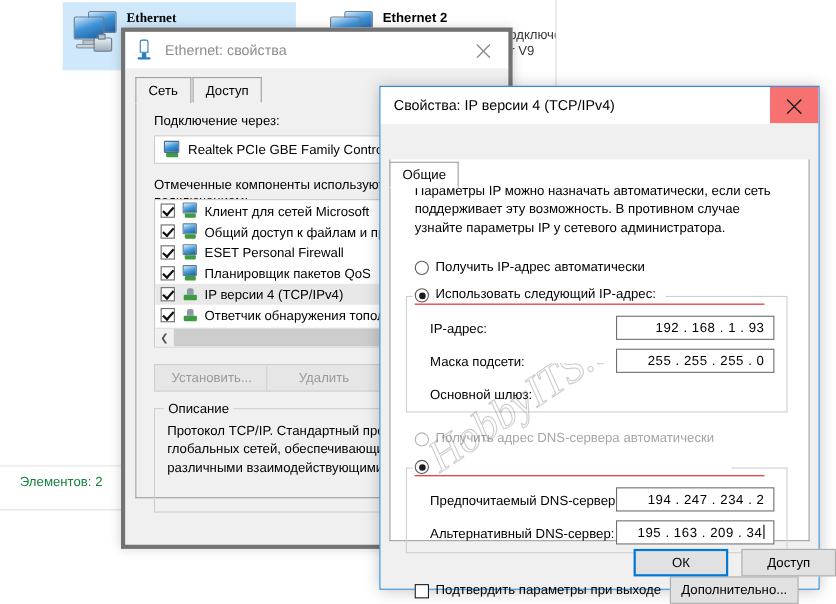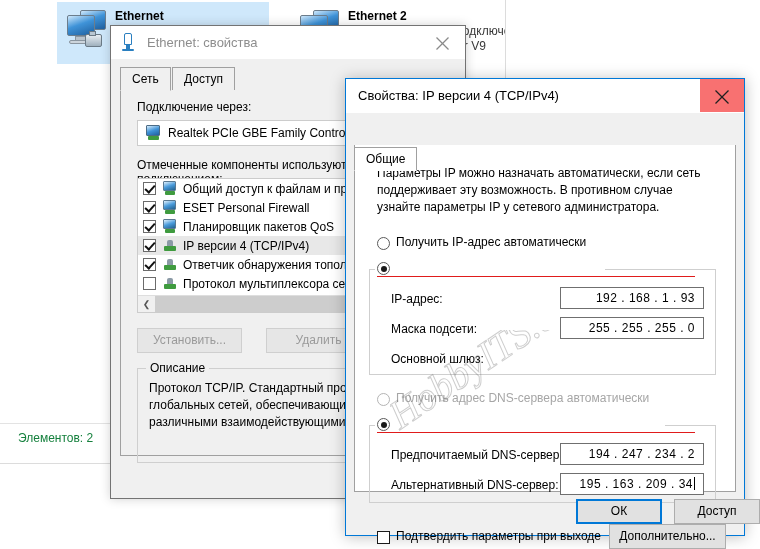--- a/index.html
+++ b/index.html
@@ -30,20 +30,21 @@
   }
   .conn-tile {
     position: absolute;
     display: flex;
     align-items: flex-start;
     padding: 6px 8px 6px 6px;
     box-sizing: border-box;
   }
   .conn-tile.selected {
     background: #cfe8fb;
+    font-family: Liberation Serif, serif;
   }
   #conn-tile-1 { left: 57px; top: 2px; width: 212px; height: 62px; }
   #conn-tile-2 { left: 290px; top: 2px; width: 212px; height: 62px; }
 
   .conn-icon {
     position: relative;
     width: 46px;
     height: 44px;
     flex: 0 0 46px;
     margin-right: 6px;
@@ -115,21 +116,21 @@
     color: #15803d;
   }
 
   
   #eth-dialog {
     position: absolute;
     left: 110px; top: 25px;
     width: 356px;
     height: 474px;
     background: #f0f0f0;
-    border: 1px solid #737373;
+    border: 4px solid #737373;
     box-sizing: border-box;
     box-shadow: 0 0 10px rgba(0,0,0,0.18);
   }
   #eth-titlebar {
     position: relative;
     height: 33px;
     background: #ffffff;
     border-bottom: 1px solid #ffffff;
   }
   .title-icon-nic {
@@ -356,21 +357,21 @@
     border: 1px solid #adadad;
     box-sizing: border-box;
     text-align: center;
     line-height: 23px;
     height: 25px;
     cursor: default;
   }
   .btn.disabled { color: #9a9a9a; background: #e6e6e6; border-color: #cfcfcf; }
 
   #btn-install { left: 16px; top: 238px; width: 105px; }
-  #btn-remove  { left: 145px; top: 238px; width: 105px; }
+  #btn-remove  { left: 118px; top: 238px; width: 105px; }
 
   #desc-group {
     position: absolute;
     left: 16px; top: 278px;
     width: 310px; height: 95px;
     border: 1px solid #cfcfcf;
     box-sizing: border-box;
   }
   #desc-legend {
     position: absolute;
@@ -626,20 +627,28 @@
           <div class="ai-mon"></div>
           <div class="ai-base"></div>
         </div>
         <div id="adapter-name">Realtek PCIe GBE Family Controller</div>
       </div>
 
       <div class="lbl" style="left:16px; top:68px;">Отмеченные компоненты используются этим подключением:</div>
 
       <div id="components-box">
 
+        <div class="comp-row">
+          <div class="cbx checked"></div>
+          <div class="comp-ico">
+              <div class="ci-mon"></div>
+              <div class="ci-base"></div>
+            </div>
+          <div class="comp-label">Клиент для сетей Microsoft</div>
+        </div>
 
         <div class="comp-row">
           <div class="cbx checked"></div>
           <div class="comp-ico">
               <div class="ci-mon"></div>
               <div class="ci-base"></div>
             </div>
           <div class="comp-label">Общий доступ к файлам и принтерам для сетей Micros</div>
         </div>
 
@@ -723,20 +732,21 @@
     <div id="ip-tabpage">
 
       <div id="ip-intro">Параметры IP можно назначать автоматически, если сеть поддерживает эту возможность. В противном случае узнайте параметры IP у сетевого администратора.</div>
 
       <div class="radio" style="left:22px; top:92px;"></div>
       <div class="radio-label" style="left:41px; top:90px;">Получить IP-адрес автоматически</div>
 
       <div class="grp" style="left:14px; top:124px; width:347px; height:106px;"></div>
       <div style="position:absolute; left:20px; top:117px; width:230px; height:13px; background:#ffffff;"></div>
       <div class="radio on" style="left:22px; top:117px; z-index:3;"></div>
+      <div class="radio-label" style="left:41px; top:115px; z-index:3; background:#ffffff; padding-right:4px;">Использовать следующий IP-адрес:</div>
       <div class="grp-underline" style="left:22px; top:131px; width:318px;"></div>
 
       <div class="field-label" style="left:36px; top:147px;">IP-адрес:</div>
       <div class="ipbox" style="left:205px; top:142px; width:144px;">192 . 168 .  1  . 93</div>
 
       <div class="field-label" style="left:36px; top:177px;">Маска подсети:</div>
       <div class="ipbox" style="left:205px; top:172px; width:144px;">255 . 255 . 255 .  0</div>
 
       <div class="field-label" style="left:36px; top:207px;">Основной шлюз:</div>
 

